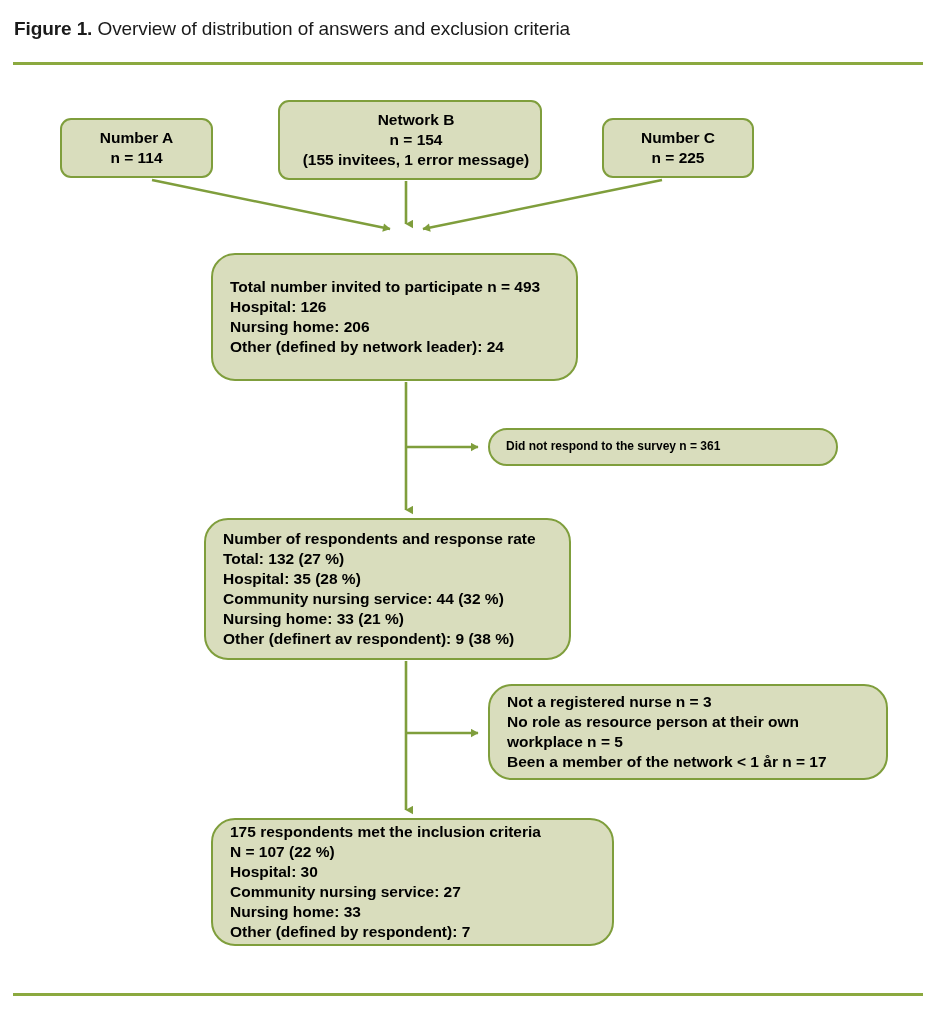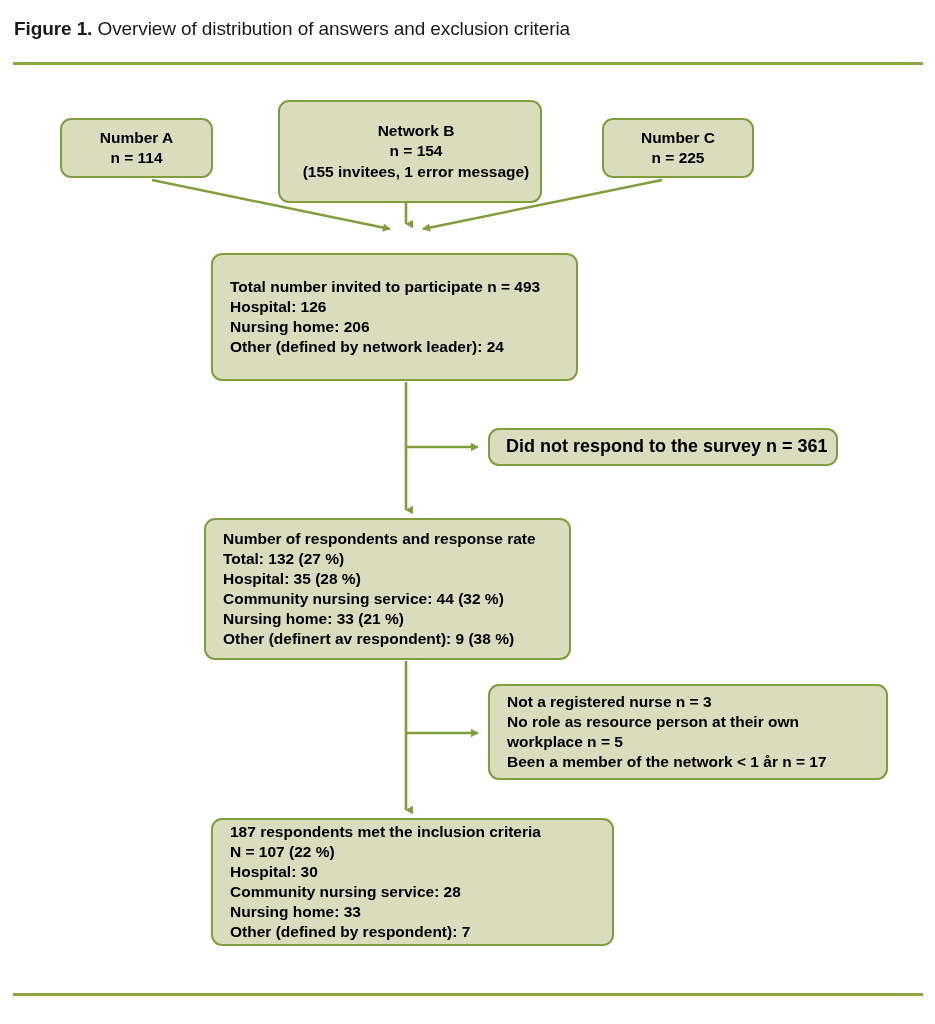--- a/index.html
+++ b/index.html
@@ -66,42 +66,42 @@
     font-size: 15.5px;
     line-height: 1.30;
     display: flex;
     flex-direction: column;
     justify-content: center;
   }
   .node.center { align-items: center; text-align: center; }
   .node.left   { align-items: flex-start; text-align: left; }
   .node .line { display: block; white-space: nowrap; }
 
-  .node.left { padding-left: 17px; padding-right: 12px; }
+  .node.left { padding-left: 17px; padding-right: 12px; border-radius: 24px; }
 
   
   #node-network-a { left: 60px;  top: 118px; width: 153px; height: 60px; }
-  #node-network-b { left: 278px; top: 100px; width: 264px; height: 103px; padding-left: 12px; }
+  #node-network-b { left: 278px; top: 100px; width: 264px; height: 80px; padding-left: 12px; }
   #node-network-c { left: 602px; top: 118px; width: 152px; height: 60px; }
 
   
   #node-invited     { left: 211px; top: 253px; width: 367px; height: 128px; }
   #node-respondents { left: 204px; top: 518px; width: 367px; height: 142px; text-align: right; }
   #node-included    { left: 211px; top: 818px; width: 403px; height: 128px; }
 
   
   #node-no-response { left: 488px; top: 428px; width: 350px; height: 38px; }
   #node-excluded    { left: 488px; top: 684px; width: 400px; height: 96px; }
 
   #node-network-b .line,
   #node-network-a .line,
   #node-network-c .line { font-size: 15.5px; }
 
   #node-no-response { padding-left: 16px; }
-  #node-no-response .line { font-size: 18px; }
+  #node-no-response .line { font-size: 12px; }
 </style>
 </head>
 <body>
 
 <div id="figure-caption">
   <span class="fig-label">Figure 1.</span><span class="fig-title"> Overview of distribution of answers and exclusion criteria</span>
 </div>
 <div class="rule" id="rule-top"></div>
 <div class="rule" id="rule-bottom"></div>
 
@@ -170,19 +170,19 @@
 </div>
 
 <div class="node left" id="node-excluded">
   <span class="line">Not a registered nurse n = 3</span>
   <span class="line">No role as resource person at their own</span>
   <span class="line">workplace n = 5</span>
   <span class="line">Been a member of the network  &lt; 1 år n = 17</span>
 </div>
 
 <div class="node left" id="node-included">
-  <span class="line">187 respondents met the inclusion criteria</span>
+  <span class="line">175 respondents met the inclusion criteria</span>
   <span class="line">N = 107 (22 %)</span>
   <span class="line">Hospital: 30</span>
-  <span class="line">Community nursing service: 28</span>
+  <span class="line">Community nursing service: 27</span>
   <span class="line">Nursing home: 33</span>
   <span class="line">Other (defined by respondent): 7</span>
 </div>
 
 </body></html>

